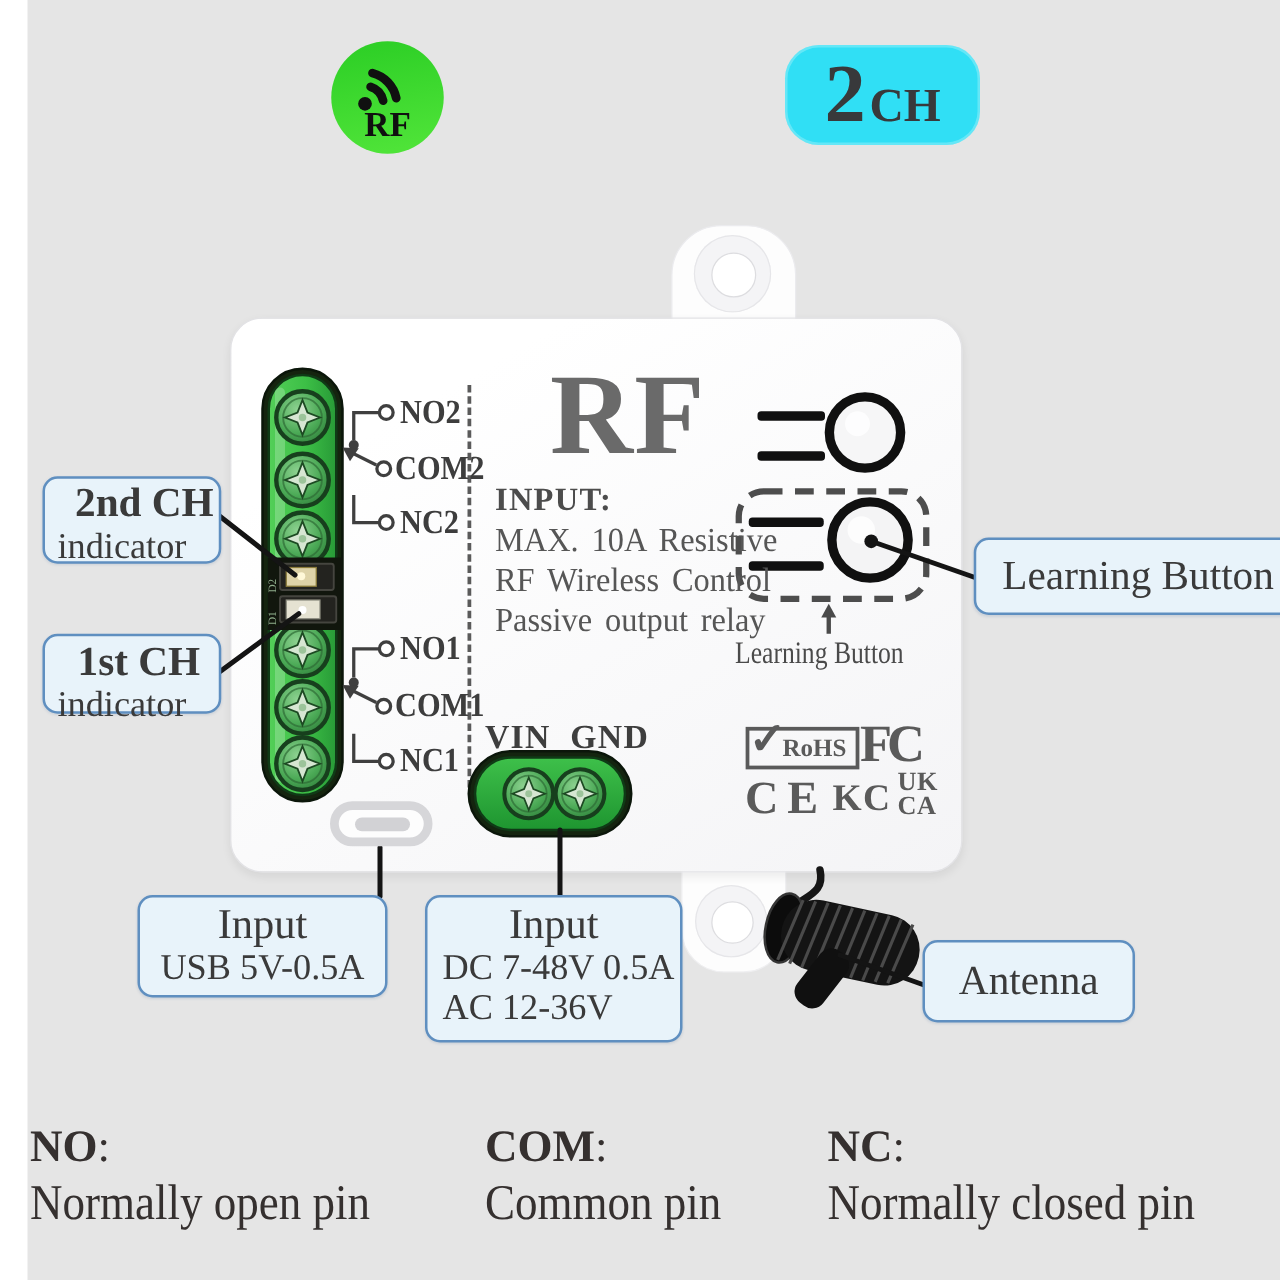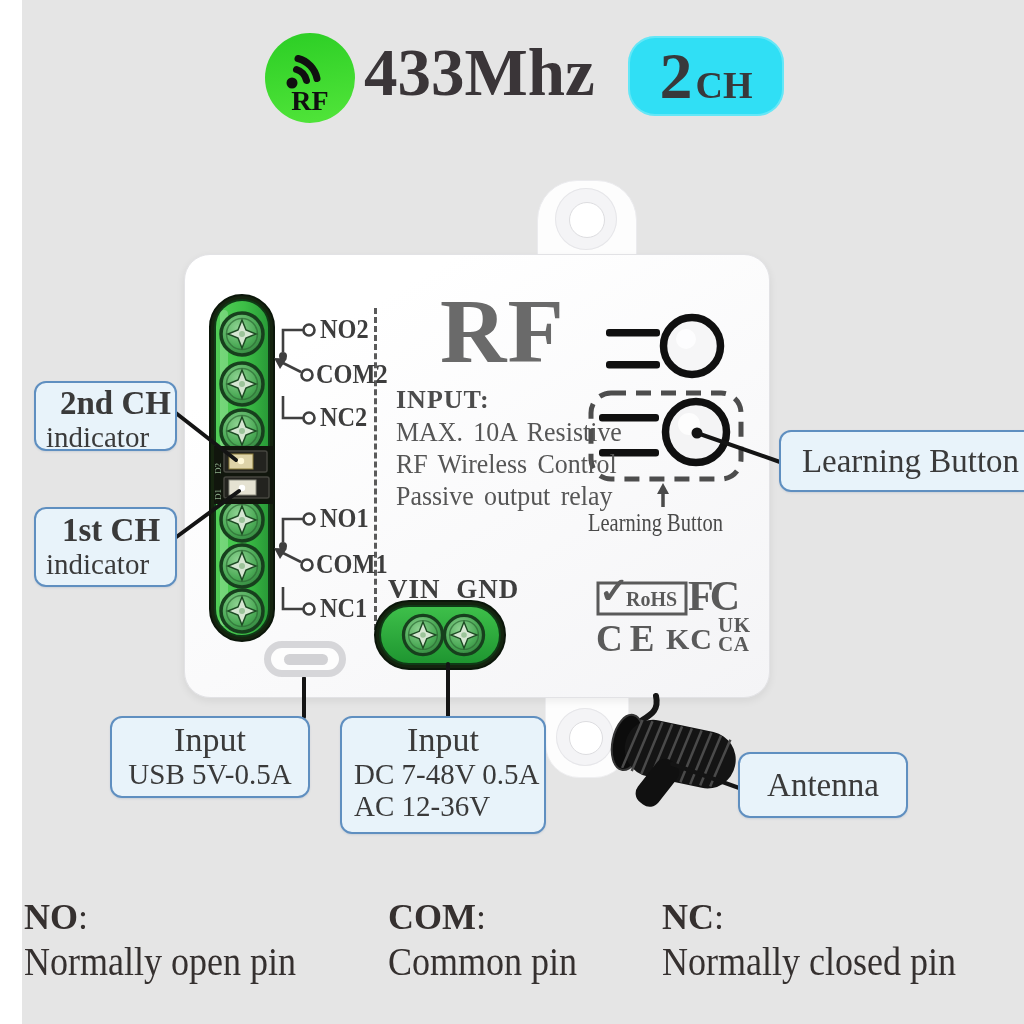--- a/index.html
+++ b/index.html
@@ -70,21 +70,20 @@
 <div class="stage">
 
   <div class="abs rf-circle">
     <svg width="90" height="90" viewBox="0 0 90 90">
       <circle cx="27" cy="50" r="5.5" fill="#101010"></circle>
       <path d="M 31.5 36.5 A 15 15 0 0 1 41.5 47.5" fill="none" stroke="#101010" stroke-width="7" stroke-linecap="round"></path>
       <path d="M 33 25.5 A 26 26 0 0 1 52 45.5" fill="none" stroke="#101010" stroke-width="7" stroke-linecap="round"></path>
     </svg>
     <div class="abs" style="left:0;top:52px;width:90px;text-align:center;font-size:28px;font-weight:800;color:#101010;">RF</div>
   </div>
-  <div class="abs freq">433Mhz</div>
   <div class="abs ch-badge">
     <span class="num">2</span>
     <span class="unit">CH</span>
   </div>
 
   <div class="abs tab-top"></div>
   <div class="abs ring-outer" style="left:533px;top:188px;width:62px;height:62px;"></div>
   <div class="abs ring-inner" style="left:547px;top:202px;width:34px;height:34px;"></div>
 
   <div class="abs tab-bot"></div>
@@ -255,21 +254,21 @@
   <div class="abs cert kc" style="z-index:4;">KC</div>
   <div class="abs cert ukca" style="z-index:4;">
     <div>UK</div>
     <div>CA</div>
   </div>
 
   <div class="abs callout" style="left:12px;top:381px;width:143px;height:70px;padding:2px 0 0 10px;z-index:5;">
     <div class="big" style="text-indent:14px;">2nd CH</div>
     <div class="small">indicator</div>
   </div>
-  <div class="abs callout" style="left:12px;top:507px;width:143px;height:80px;padding:3px 0 0 10px;z-index:5;">
+  <div class="abs callout" style="left:12px;top:507px;width:143px;height:64px;padding:3px 0 0 10px;z-index:5;">
     <div class="big" style="text-indent:16px;">1st CH</div>
     <div class="small">indicator</div>
   </div>
   <div class="abs callout" style="left:757px;top:430px;width:263px;height:62px;display:flex;align-items:center;justify-content:center;z-index:5;">
     <div style="font-size:33px;">Learning Button</div>
   </div>
   <div class="abs callout" style="left:88px;top:716px;width:200px;height:82px;text-align:center;padding-top:4px;z-index:5;">
     <div class="big" style="font-weight:400;font-size:34px;">Input</div>
     <div class="small">USB 5V-0.5A</div>
   </div>

